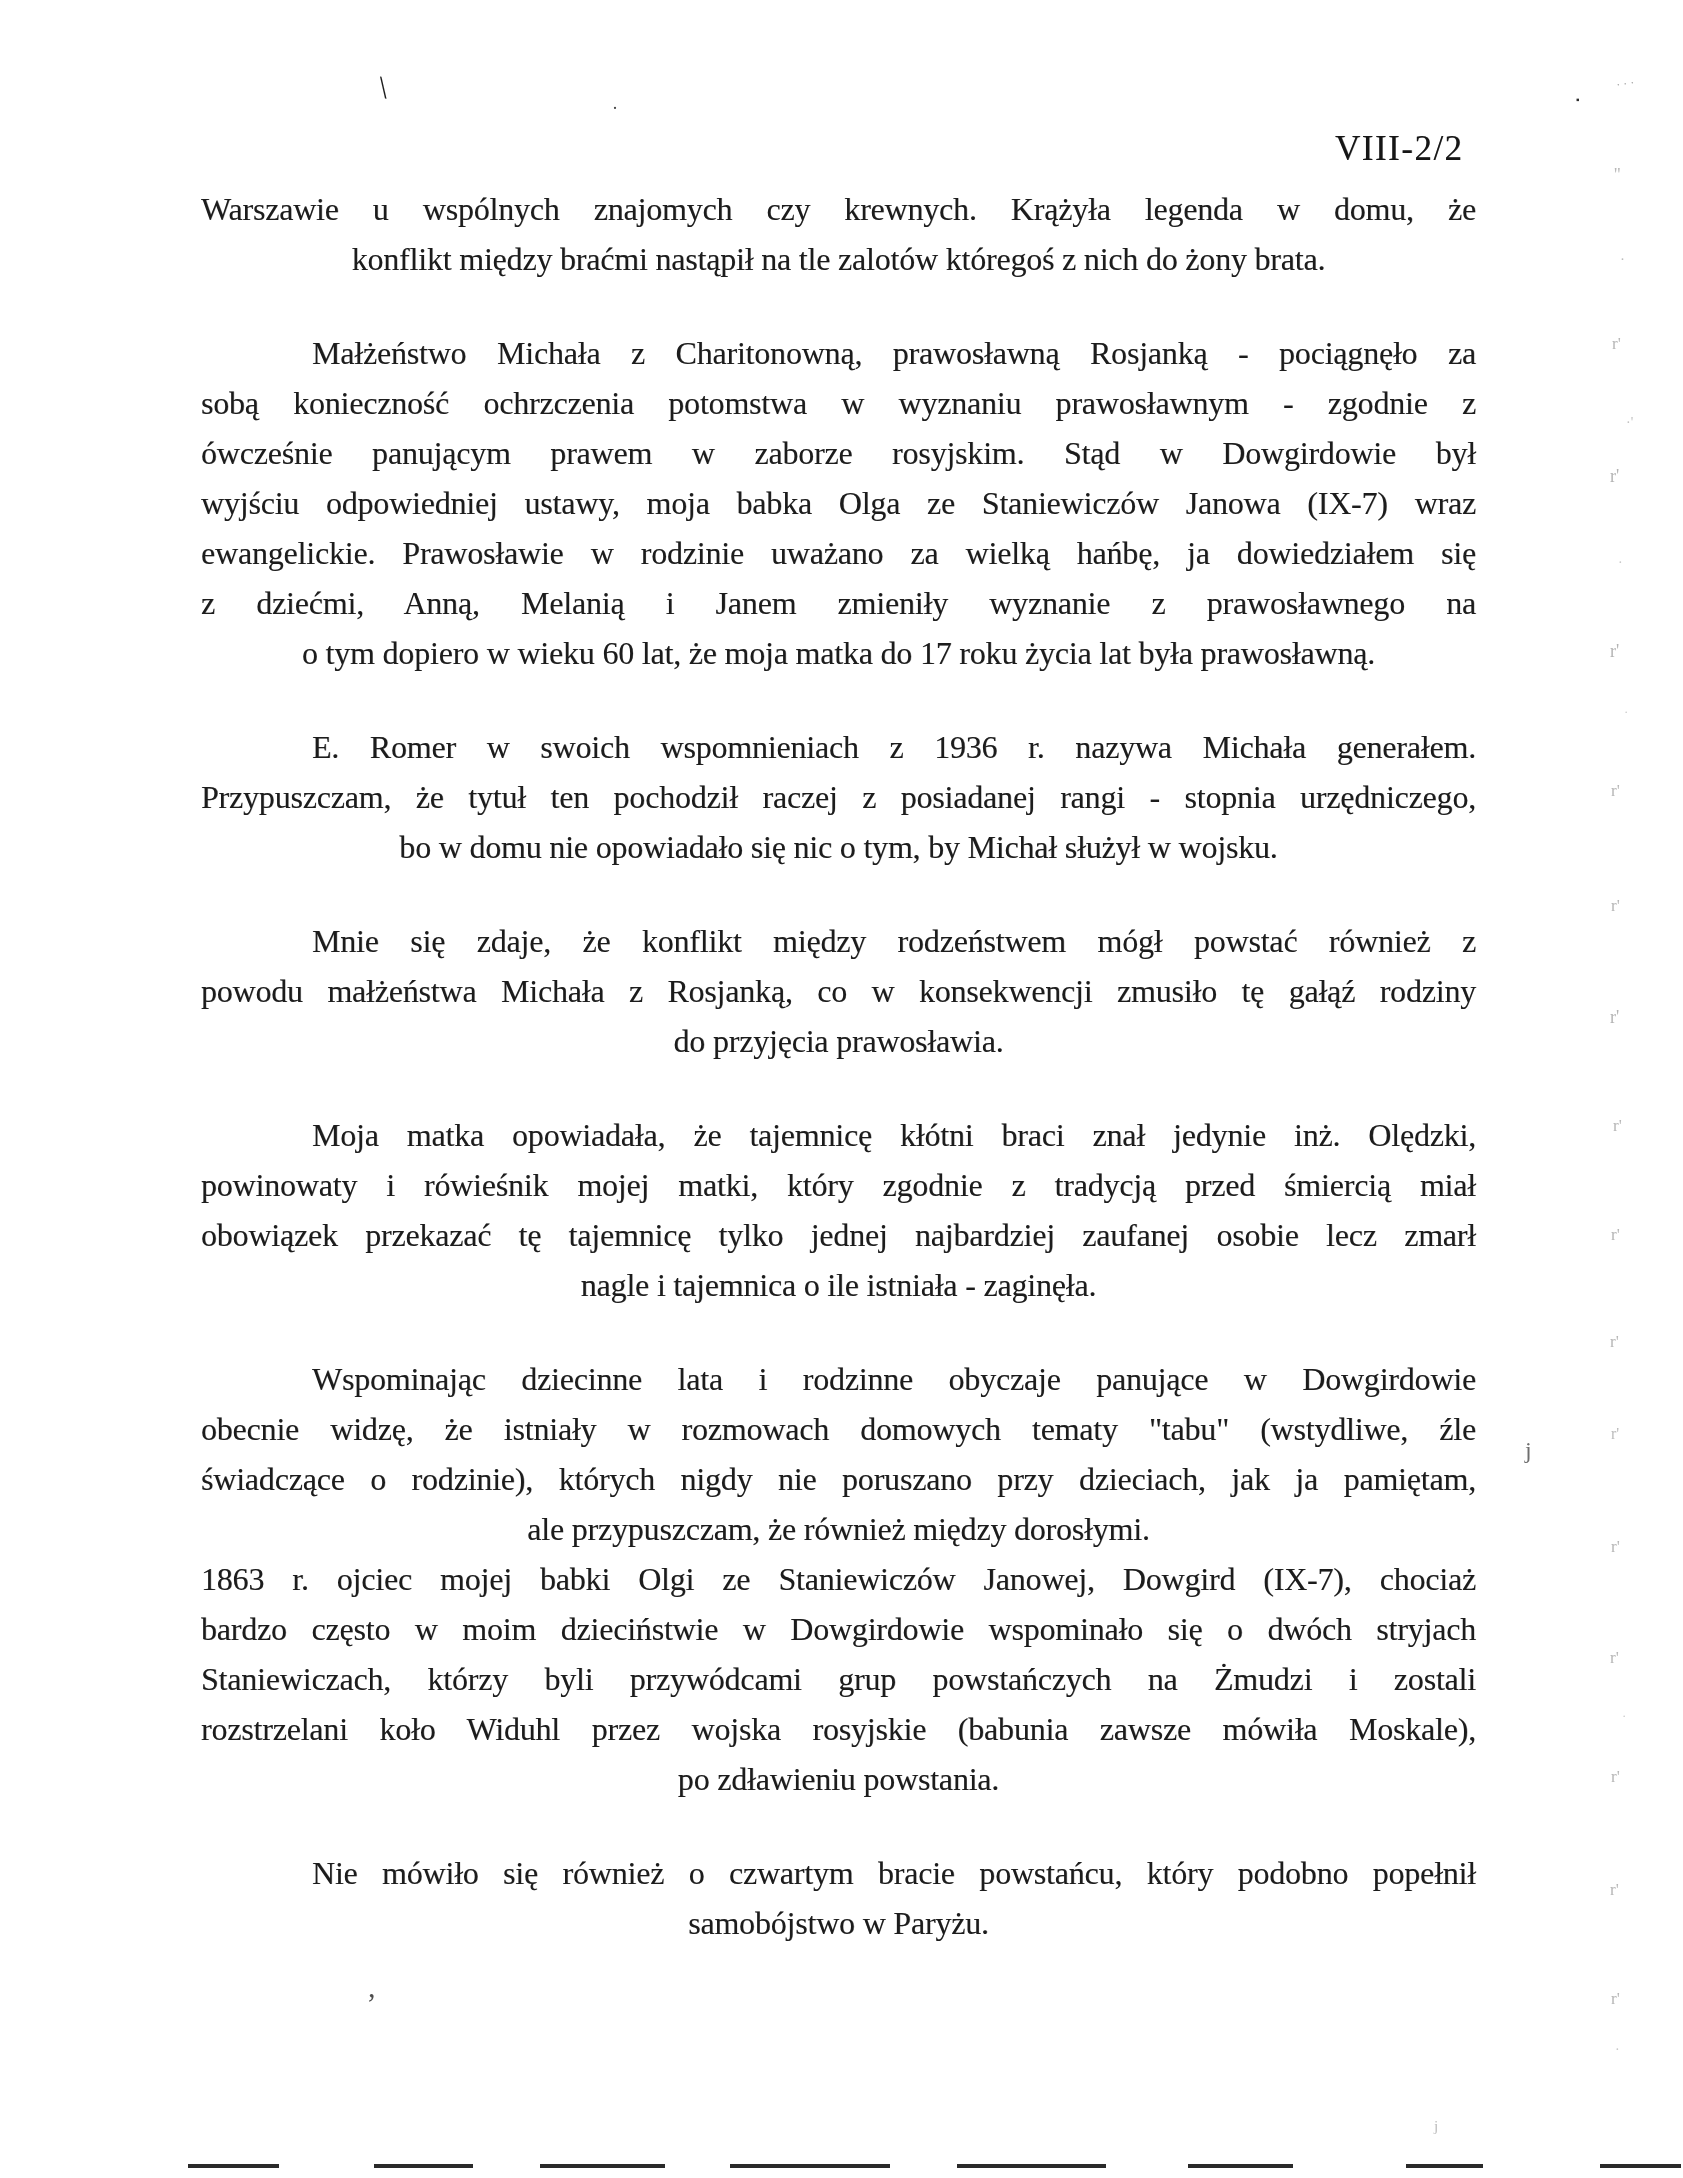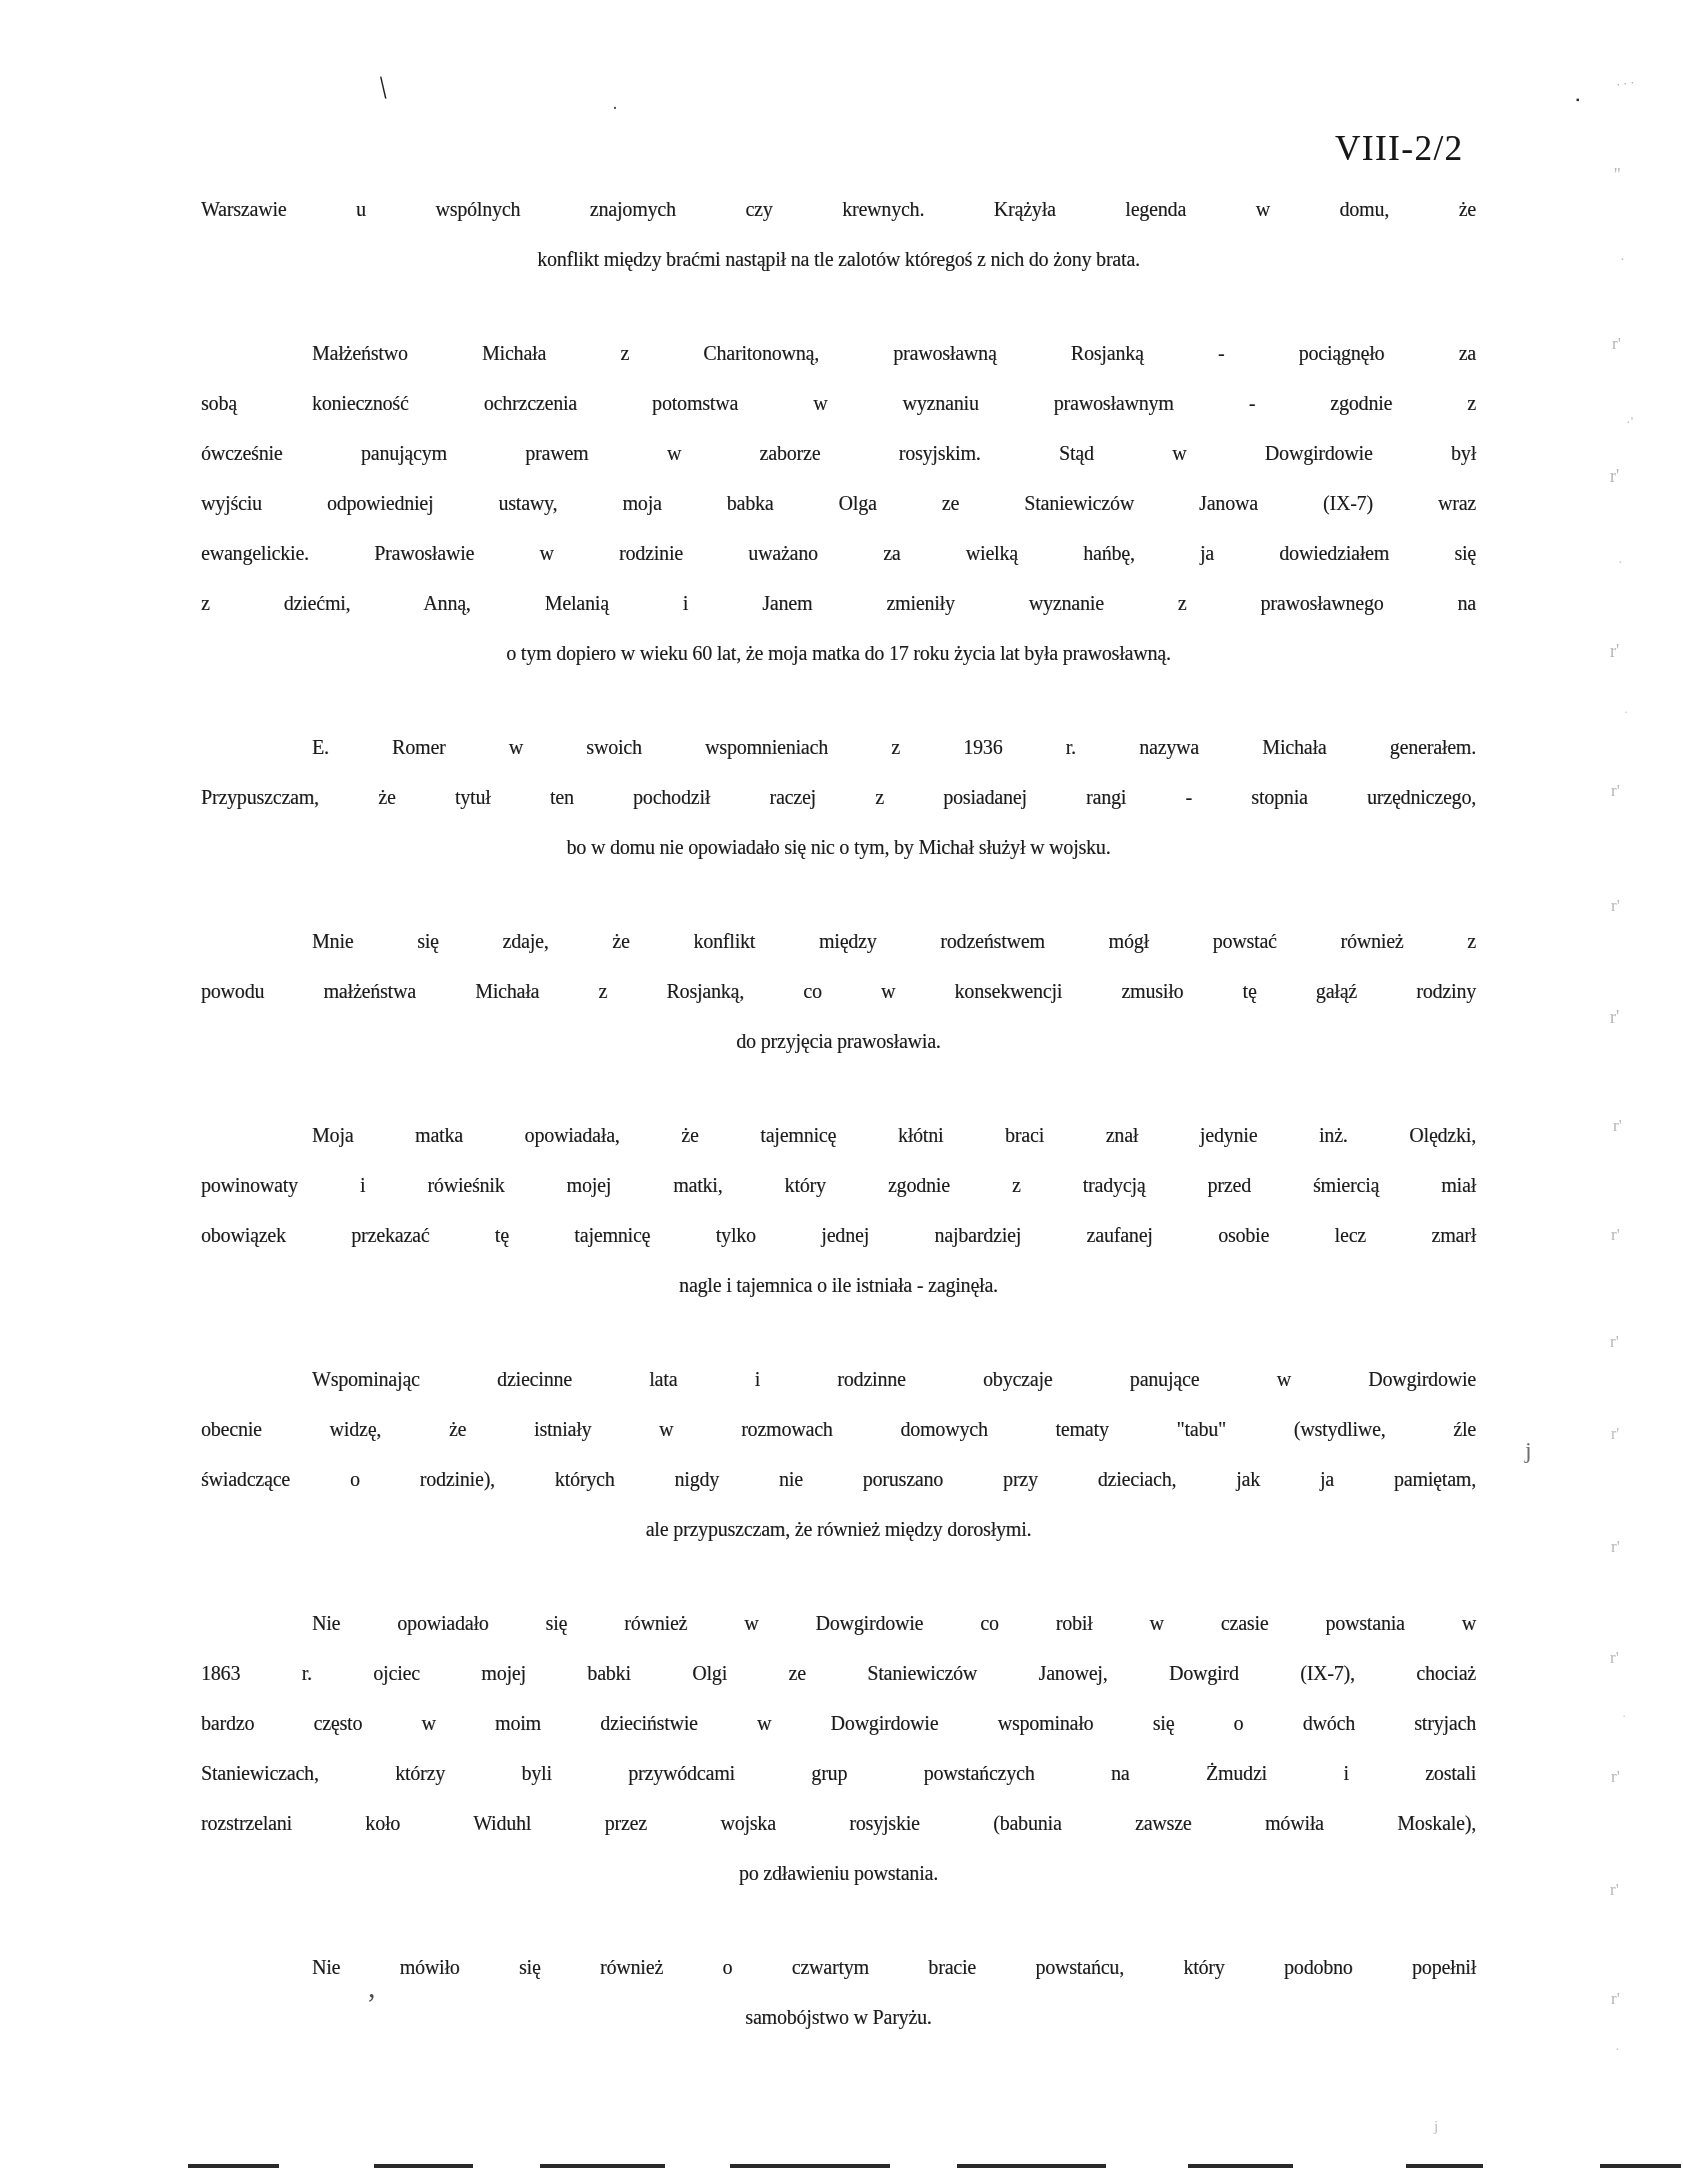--- a/index.html
+++ b/index.html
@@ -16,21 +16,21 @@
     left:1335px;top:129px;
     font-size:35px;
     letter-spacing:1.5px;
     color:#161616;
     text-shadow:0.4px 0.4px 0 rgba(10,10,10,0.45);
   }
   .text-block{
     position:absolute;
     left:201px;top:184px;
     width:1275px;
-    font-size:20px;
+    font-size:32px;
     line-height:50px;
     letter-spacing:-0.2px;
     color:#1c1c1c;
     text-shadow:0.4px 0.4px 0 rgba(15,15,15,0.38);
   }
   .para{margin:0;}
   .line{height:50px;overflow:visible;}
   .line.just{text-align:justify;text-align-last:justify;}
   .line.last{text-align:center;}
   .line.indent{padding-left:111px;}
@@ -84,21 +84,20 @@
         <div class="line just">obowiązek przekazać tę tajemnicę tylko jednej najbardziej zaufanej osobie lecz zmarł</div>
         <div class="line last">nagle i tajemnica o ile istniała - zaginęła.</div>
       </div>
       <div class="para">
         <div class="line just indent">Wspominając dziecinne lata i rodzinne obyczaje panujące w Dowgirdowie</div>
         <div class="line just">obecnie widzę, że istniały w rozmowach domowych tematy "tabu" (wstydliwe, źle</div>
         <div class="line just">świadczące o rodzinie), których nigdy nie poruszano przy dzieciach, jak ja pamiętam,</div>
         <div class="line last">ale przypuszczam, że również między dorosłymi.</div>
       </div>
       <div class="para">
-        <div class="line just indent">Nie opowiadało się również w Dowgirdowie co robił w czasie powstania w</div>
         <div class="line just">1863 r. ojciec mojej babki Olgi ze Staniewiczów Janowej, Dowgird (IX-7), chociaż</div>
         <div class="line just">bardzo często w moim dzieciństwie w Dowgirdowie wspominało się o dwóch stryjach</div>
         <div class="line just">Staniewiczach, którzy byli przywódcami grup powstańczych na Żmudzi i zostali</div>
         <div class="line just">rozstrzelani koło Widuhl przez wojska rosyjskie (babunia zawsze mówiła Moskale),</div>
         <div class="line last">po zdławieniu powstania.</div>
       </div>
       <div class="para">
         <div class="line just indent">Nie mówiło się również o czwartym bracie powstańcu, który podobno popełnił</div>
         <div class="line last">samobójstwo w Paryżu.</div>
       </div>

